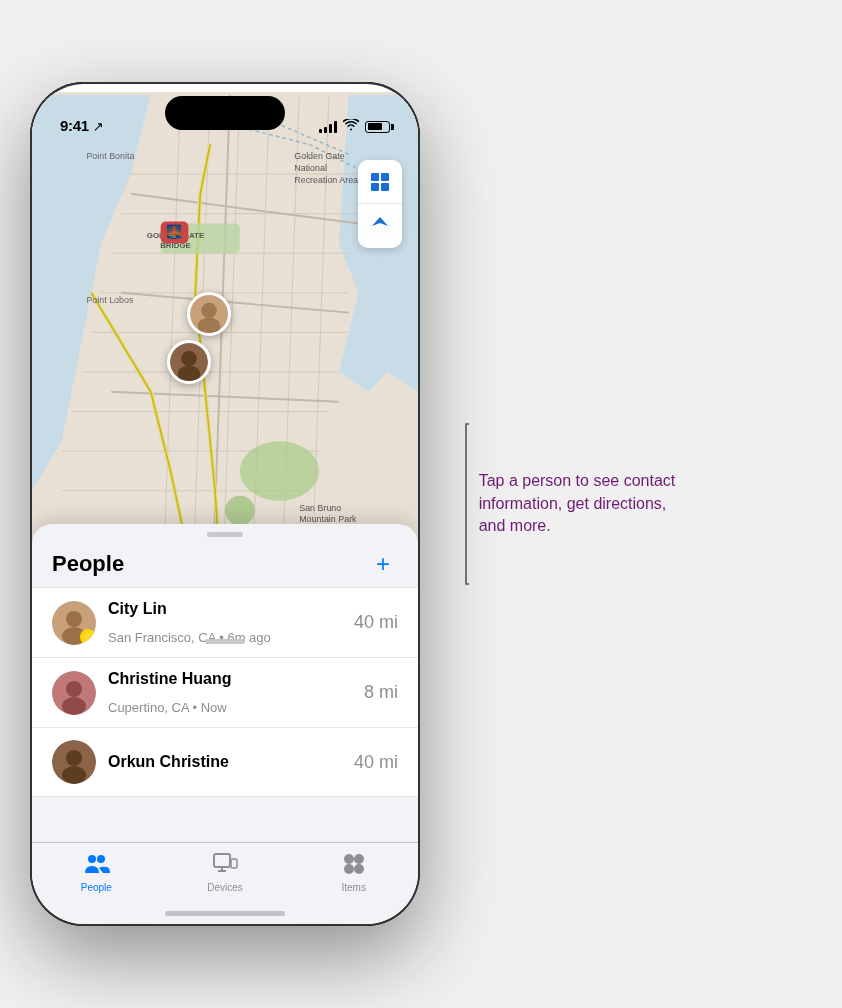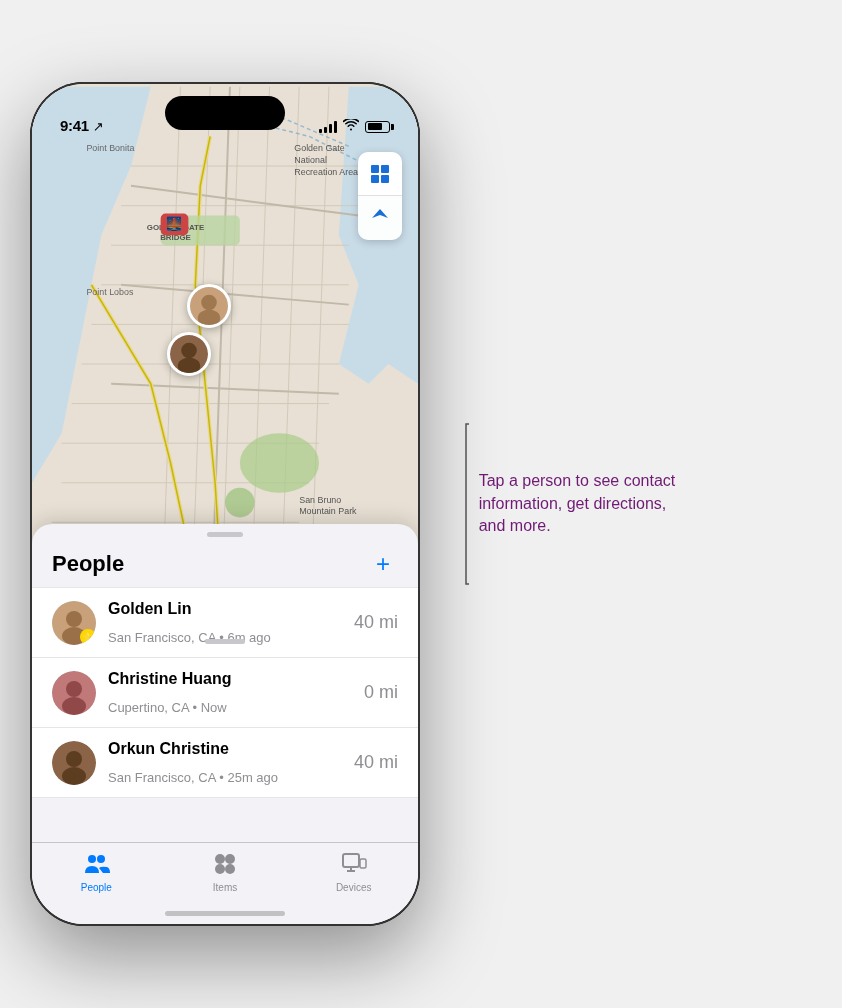--- a/index.html
+++ b/index.html
@@ -116,21 +116,21 @@
     }
     .battery-fill {
       height: 100%;
       width: 70%;
       background: #000;
       border-radius: 1px;
     }
     
     .map-area {
       position: absolute;
-      top: 0;
+      top: 8px;
       left: 0; right: 0;
       height: 560px;
       background: #e8e0d0;
       overflow: hidden;
     }
     
     .map-svg {
       width: 100%;
       height: 100%;
     }
@@ -544,21 +544,21 @@
             <div class="person-item">
               <div class="person-avatar">
                 <svg viewBox="0 0 44 44" width="44" height="44">
                   <circle cx="22" cy="22" r="22" fill="#c8a07a"></circle>
                   <circle cx="22" cy="18" r="8" fill="#9a7048"></circle>
                   <ellipse cx="22" cy="35" rx="12" ry="9" fill="#9a7048"></ellipse>
                 </svg>
                 <div class="avatar-star">⭐</div>
               </div>
               <div class="person-info">
-                <div class="person-name">Golden Lin</div>
+                <div class="person-name">City Lin</div>
                 <div class="person-location">
                   <span>San Francisco, CA</span>
                   <span> • </span>
                   <span>6m ago</span>
                 </div>
               </div>
               <div class="person-distance">40 mi</div>
             </div>
 
             <div class="person-item">
@@ -570,38 +570,33 @@
                 </svg>
               </div>
               <div class="person-info">
                 <div class="person-name">Christine Huang</div>
                 <div class="person-location">
                   <span>Cupertino, CA</span>
                   <span> • </span>
                   <span>Now</span>
                 </div>
               </div>
-              <div class="person-distance">0 mi</div>
+              <div class="person-distance">8 mi</div>
             </div>
 
             <div class="person-item">
               <div class="person-avatar">
                 <svg viewBox="0 0 44 44" width="44" height="44">
                   <circle cx="22" cy="22" r="22" fill="#8B6347"></circle>
                   <circle cx="22" cy="18" r="8" fill="#5c3d20"></circle>
                   <ellipse cx="22" cy="35" rx="12" ry="9" fill="#5c3d20"></ellipse>
                 </svg>
               </div>
               <div class="person-info">
                 <div class="person-name">Orkun Christine</div>
-                <div class="person-location">
-                  <span>San Francisco, CA</span>
-                  <span> • </span>
-                  <span>25m ago</span>
-                </div>
               </div>
               <div class="person-distance">40 mi</div>
             </div>
           </div>
         </div>
 
         <div class="tab-bar">
           <div class="tab-item active">
             <div class="tab-icon">
               <svg width="28" height="24" viewBox="0 0 28 24" fill="none">
@@ -609,38 +604,38 @@
                 <circle cx="19" cy="8" r="4" fill="#007aff"></circle>
                 <path d="M3 22 Q3 15 10 15 Q17 15 17 22" fill="#007aff"></path>
                 <path d="M17 17 Q19 15 25 16 Q28 17 28 22 L21 22" fill="#007aff"></path>
               </svg>
             </div>
             <span class="tab-label">People</span>
           </div>
           <div class="tab-item">
             <div class="tab-icon">
               <svg width="28" height="24" viewBox="0 0 28 24" fill="none">
+                <rect x="3" y="3" width="16" height="13" rx="2" stroke="#8e8e93" stroke-width="2"></rect>
+                <line x1="11" y1="16" x2="11" y2="20" stroke="#8e8e93" stroke-width="2"></line>
+                <line x1="7" y1="20" x2="15" y2="20" stroke="#8e8e93" stroke-width="2"></line>
+                <rect x="20" y="8" width="6" height="9" rx="1.5" stroke="#8e8e93" stroke-width="1.5"></rect>
+              </svg>
+            </div>
+            <span class="tab-label">Devices</span>
+          </div>
+          <div class="tab-item">
+            <div class="tab-icon">
+              <svg width="28" height="24" viewBox="0 0 28 24" fill="none">
                 <circle cx="9" cy="8" r="5" fill="#8e8e93"></circle>
                 <circle cx="19" cy="8" r="5" fill="#8e8e93"></circle>
                 <circle cx="9" cy="18" r="5" fill="#8e8e93"></circle>
                 <circle cx="19" cy="18" r="5" fill="#8e8e93"></circle>
               </svg>
             </div>
             <span class="tab-label">Items</span>
-          </div>
-          <div class="tab-item">
-            <div class="tab-icon">
-              <svg width="28" height="24" viewBox="0 0 28 24" fill="none">
-                <rect x="3" y="3" width="16" height="13" rx="2" stroke="#8e8e93" stroke-width="2"></rect>
-                <line x1="11" y1="16" x2="11" y2="20" stroke="#8e8e93" stroke-width="2"></line>
-                <line x1="7" y1="20" x2="15" y2="20" stroke="#8e8e93" stroke-width="2"></line>
-                <rect x="20" y="8" width="6" height="9" rx="1.5" stroke="#8e8e93" stroke-width="1.5"></rect>
-              </svg>
-            </div>
-            <span class="tab-label">Devices</span>
           </div>
         </div>
 
         <div class="home-indicator"></div>
       </div>
     </div>
 
     <div class="annotation">
       <div class="annotation-bracket">
         <svg width="20" height="180" class="bracket-svg">

